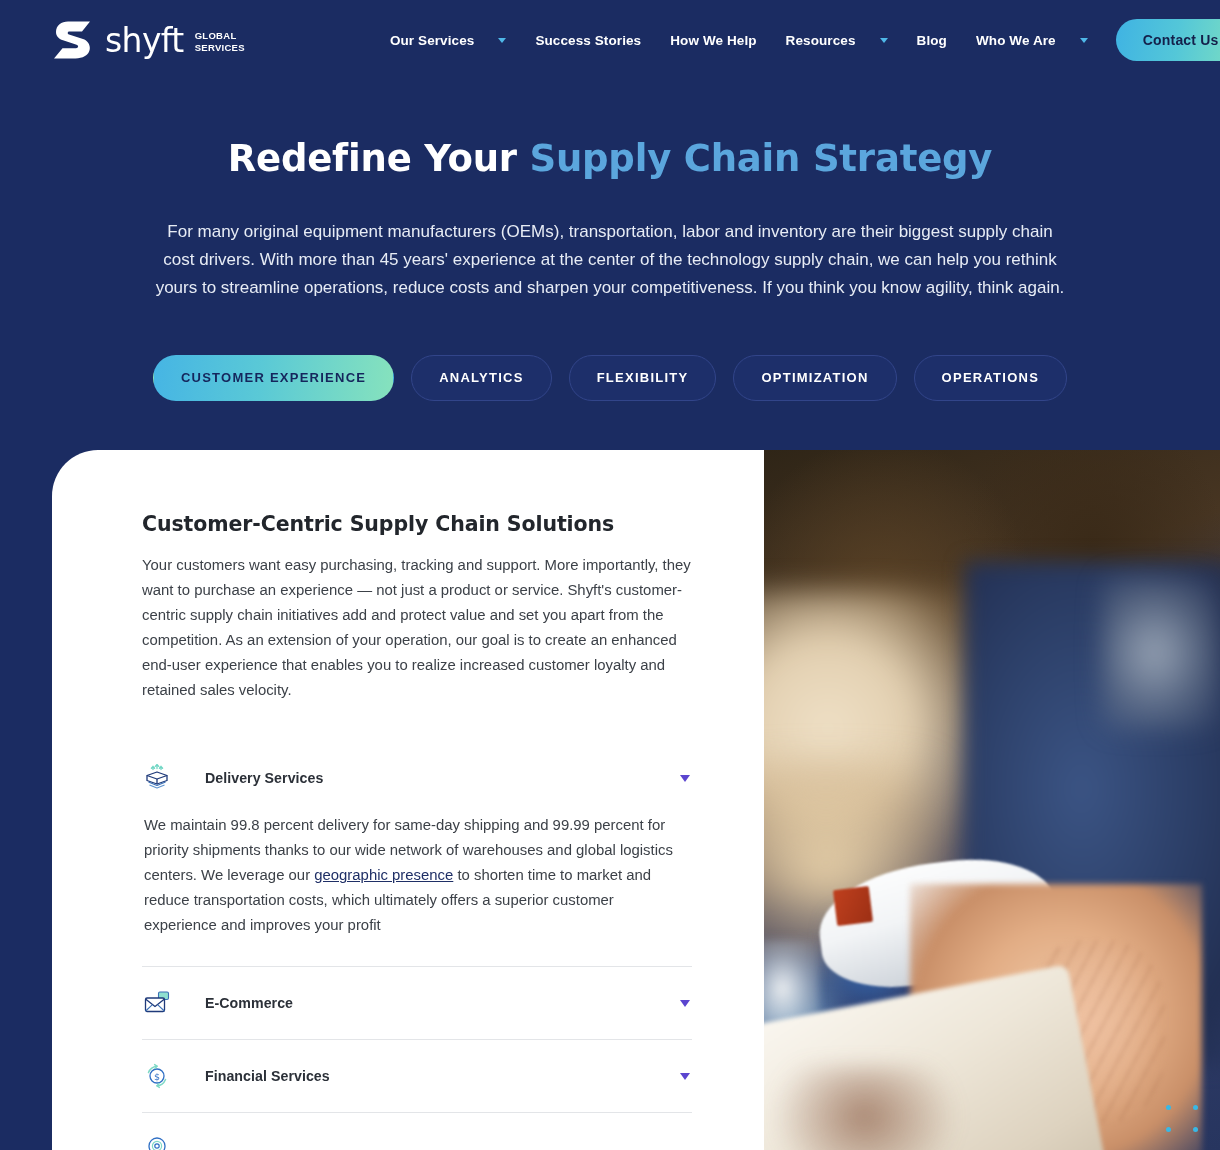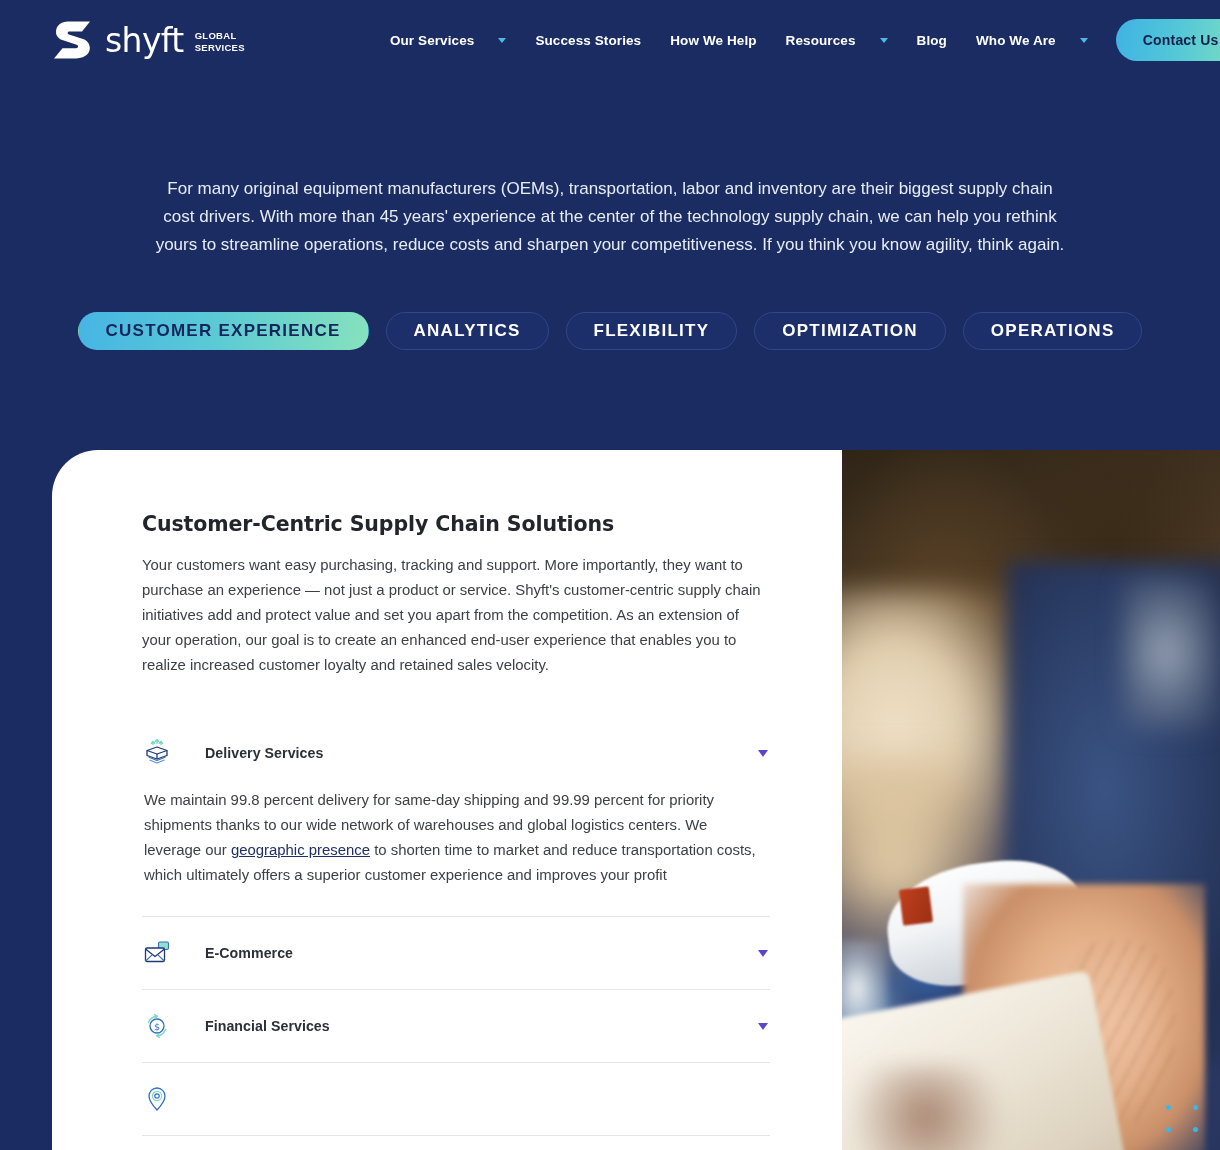--- a/index.html
+++ b/index.html
@@ -119,27 +119,27 @@
 
   
   .tabs {
     margin-top: 53px;
     display: flex;
     justify-content: center;
     align-items: center;
     gap: 17px;
   }
   .tab {
-    height: 38px;
+    height: 46px;
     padding: 0 27px;
     display: flex;
     align-items: center;
     justify-content: center;
     border-radius: 26px;
-    font-size: 17px;
+    font-size: 13px;
     font-weight: 700;
     letter-spacing: 1.25px;
     color: #ffffff;
     background: #1d2f6a;
     border: 1px solid #32458a;
     cursor: pointer;
     white-space: nowrap;
     font-family: "Liberation Sans", sans-serif;
   }
   .tab.active {
@@ -155,21 +155,21 @@
     right: 0;
     top: 450px;
     bottom: 0;
     background: #ffffff;
     border-radius: 46px 0 0 0;
     display: flex;
     overflow: hidden;
   }
 
   .card-left {
-    width: 790px;
+    width: 712px;
     flex: none;
     padding: 62px 72px 0 90px;
     overflow: hidden;
   }
 
   .card-title {
     font-size: 20.5px;
     font-weight: 700;
     color: #22262c;
     letter-spacing: -0.1px;
@@ -392,20 +392,21 @@
 
   <div class="search-btn">
     <svg viewBox="0 0 26 26" width="26" height="26" aria-hidden="true">
       <circle cx="11" cy="11" r="8" fill="none" stroke="#2e8fd4" stroke-width="2.2"></circle>
       <line x1="17" y1="17" x2="24" y2="24" stroke="#2e8fd4" stroke-width="2.2" stroke-linecap="round"></line>
     </svg>
   </div>
 </div>
 
 <section class="hero">
+  <h1><span>Redefine Your </span><span class="accent">Supply Chain Strategy</span></h1>
   <p>For many original equipment manufacturers (OEMs), transportation, labor and inventory are their biggest supply chain cost drivers. With more than 45 years' experience at the center of the technology supply chain, we can help you rethink yours to streamline operations, reduce costs and sharpen your competitiveness. If you think you know agility, think again.</p>
 </section>
 
 <div class="tabs">
   <div class="tab active">CUSTOMER EXPERIENCE</div>
   <div class="tab">ANALYTICS</div>
   <div class="tab">FLEXIBILITY</div>
   <div class="tab">OPTIMIZATION</div>
   <div class="tab">OPERATIONS</div>
 </div>

